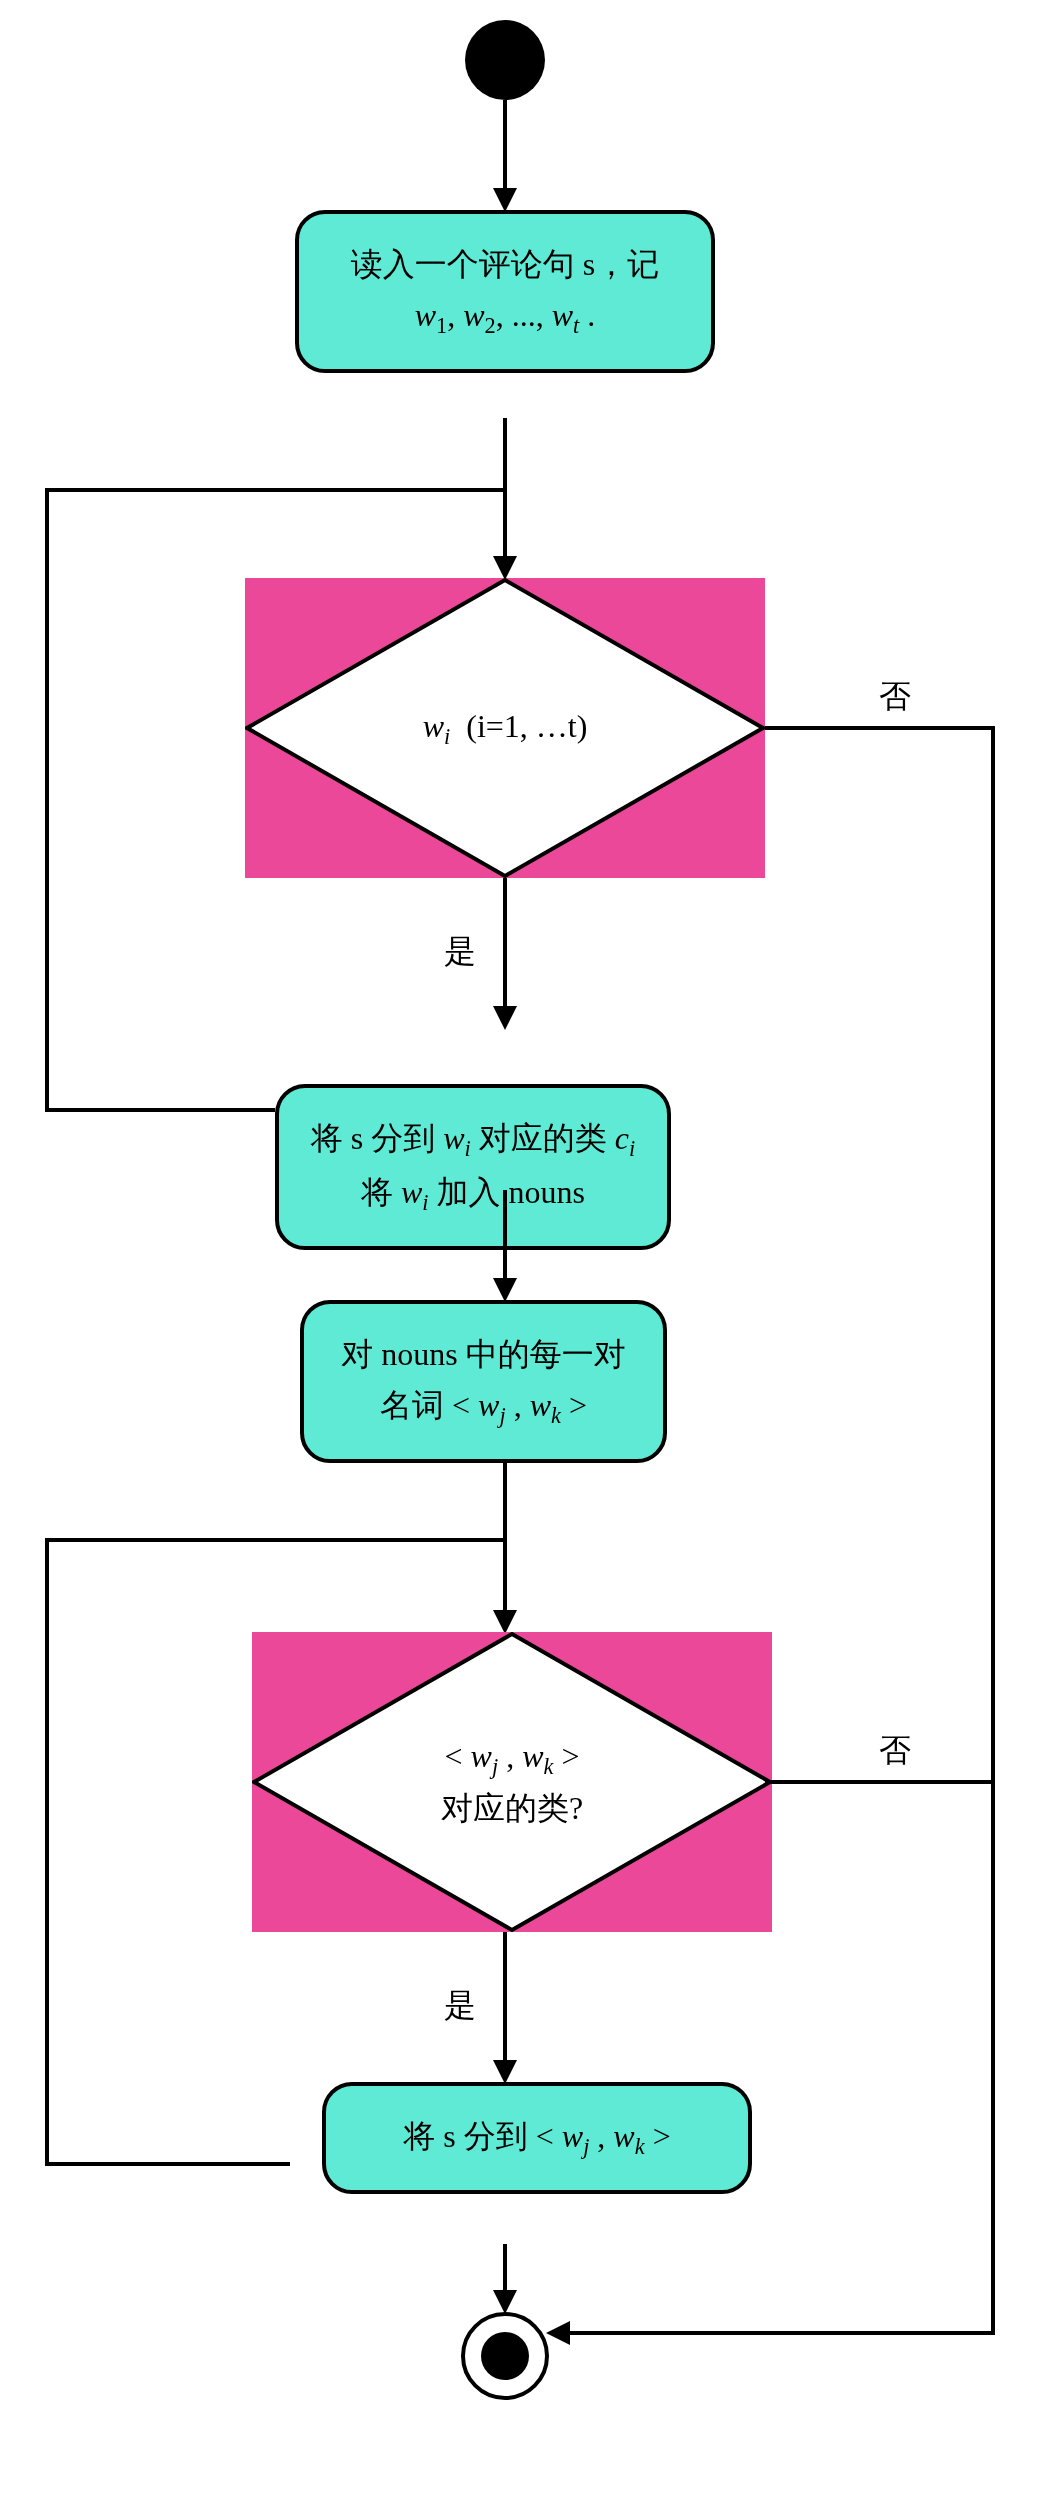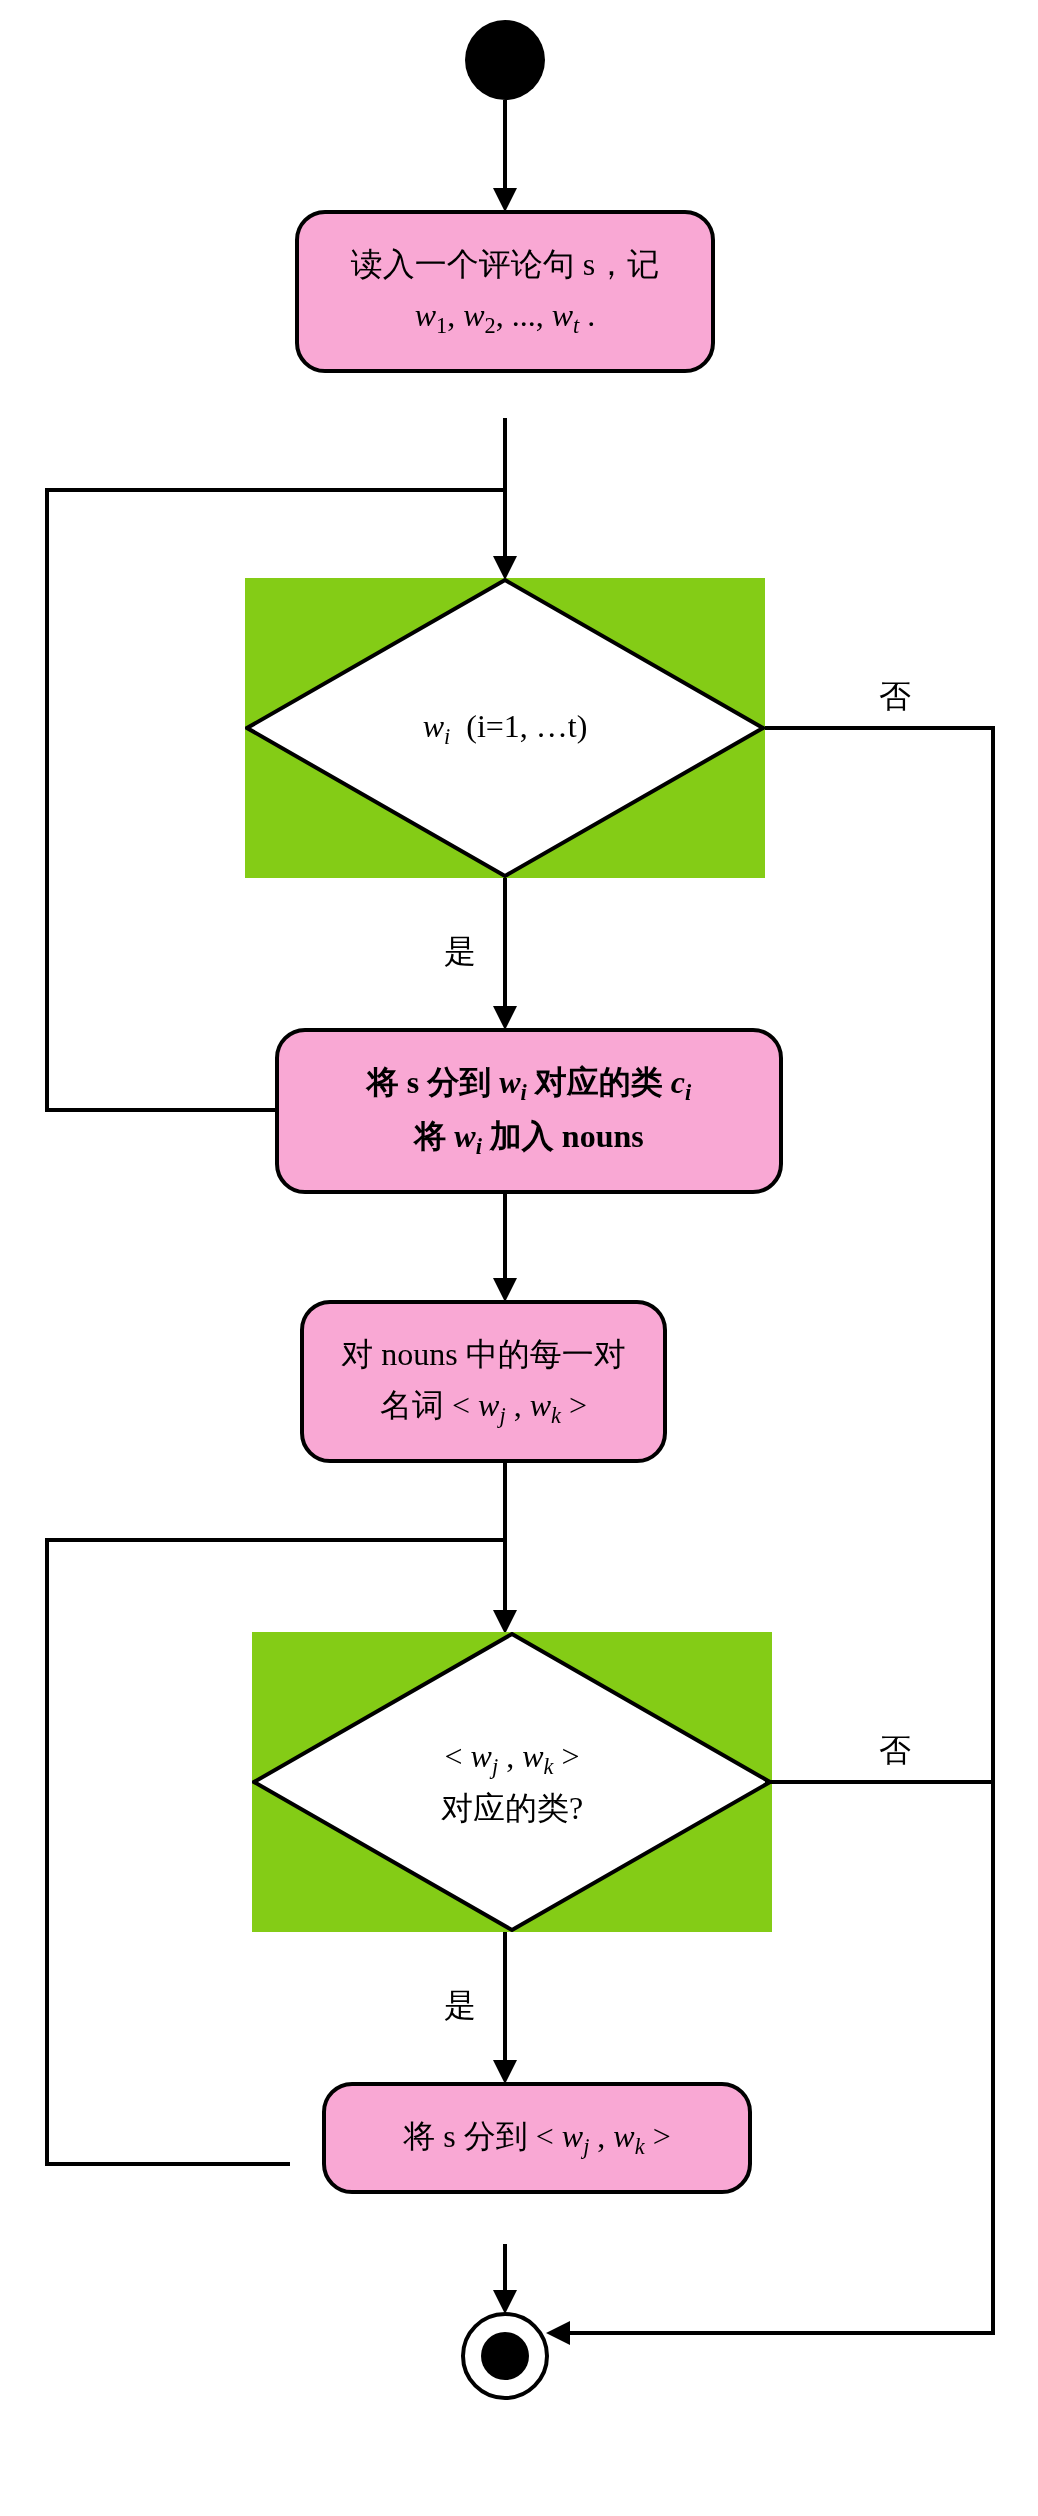--- a/index.html
+++ b/index.html
@@ -37,32 +37,32 @@
     content: "";
     width: 48px;
     height: 48px;
     background: black;
     border-radius: 50%;
   }
   .process-box {
     position: absolute;
     border: 4px solid black;
     border-radius: 30px;
-    background: #f9a8d4;
+    background: #5eead4;
     padding: 25px 30px;
     text-align: center;
     font-size: 32px;
     line-height: 1.6;
     box-sizing: border-box;
   }
   .decision-box {
     position: absolute;
     width: 520px;
     height: 300px;
-    background: #84cc16;
+    background: #ec4899;
   }
   .decision-svg {
     position: absolute;
     top: 0;
     left: 0;
     width: 100%;
     height: 100%;
   }
   .decision-text {
     position: absolute;
@@ -129,21 +129,21 @@
   <div class="arrow-line" style="left: 745px; top: 706px; width: 230px; height: 4px;"></div>
   <div class="edge-label" style="left: 855px; top: 655px;">否</div>
   <div class="arrow-line" style="left: 971px; top: 706px; width: 4px; height: 1605px;"></div>
   <div class="arrow-line" style="left: 538px; top: 2311px; width: 437px; height: 4px;"></div>
   <div class="arrow-head arrow-down" style="left: 526px; top: 2301px; transform: rotate(90deg);"></div>
 
   <div class="arrow-line" style="left: 483px; top: 858px; width: 4px; height: 130px;"></div>
   <div class="arrow-head arrow-down" style="left: 473px; top: 986px;"></div>
   <div class="edge-label" style="left: 420px; top: 910px;">是</div>
 
-  <div class="process-box" style="left: 255px; top: 1008px; width: 508px; font-weight: bold;">
+  <div class="process-box" style="left: 255px; top: 1064px; width: 396px;">
     <div>将 s 分到 <span class="math-i">w<sub>i</sub></span> 对应的类 <span class="math-i">c<sub>i</sub></span></div>
     <div>将 <span class="math-i">w<sub>i</sub></span> 加入 nouns</div>
   </div>
 
   <div class="arrow-line" style="left: 25px; top: 1088px; width: 230px; height: 4px;"></div>
   <div class="arrow-line" style="left: 25px; top: 468px; width: 4px; height: 624px;"></div>
 
   <div class="arrow-line" style="left: 483px; top: 1170px; width: 4px; height: 90px;"></div>
   <div class="arrow-head arrow-down" style="left: 473px; top: 1258px;"></div>
 

